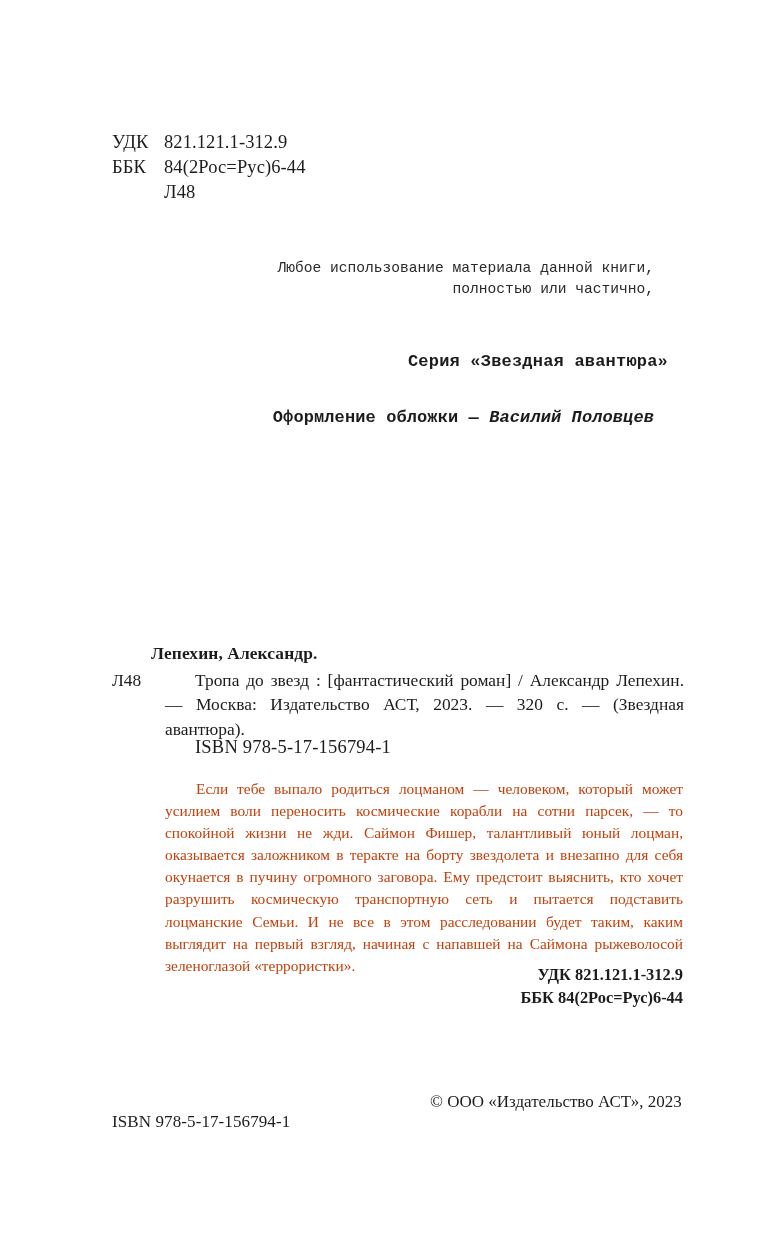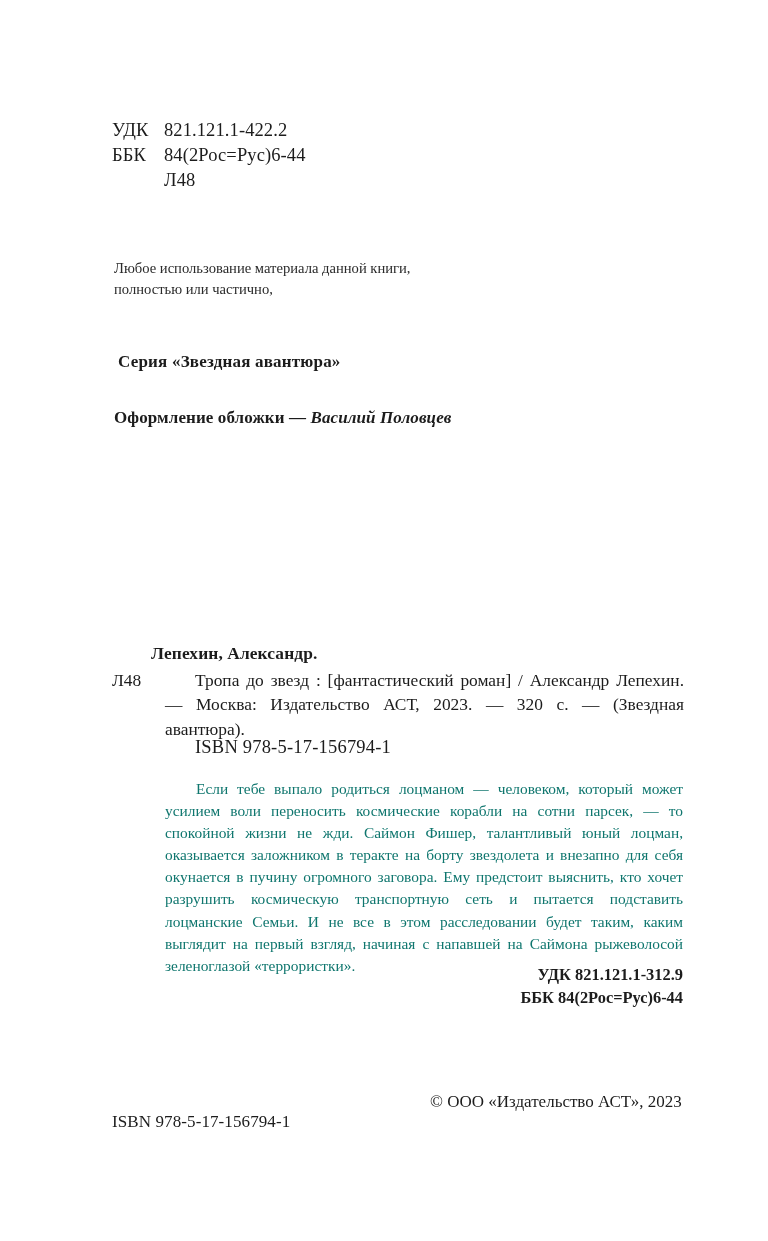--- a/index.html
+++ b/index.html
@@ -20,29 +20,29 @@
     width: 768px;
     height: 1241px;
     margin: 0 auto;
     background: #ffffff;
     overflow: hidden;
   }
 
   
   .blk { position: absolute; }
   .bold       { font-weight: 700; }
-  .center     { text-align: left; }
+  .center     { text-align: right; font-family: Liberation Mono, monospace; }
   .justify    { text-align: justify; text-justify: inter-word; }
   .right      { text-align: right; font-weight: bold; }
   .nowrap     { white-space: nowrap; }
 
   
   .udk-block {
     left: 112px;
-    top: 118px;
+    top: 130px;
     font-size: 18.5px;
     line-height: 25px;
     letter-spacing: 0.1px;
   }
   .udk-row { display: flex; }
   .udk-label {
     width: 52px;
     flex: 0 0 52px;
   }
   .udk-value { white-space: nowrap; }
@@ -53,21 +53,21 @@
     left: 114px;
     top: 258px;
     width: 540px;
     font-size: 14.6px;
     line-height: 21px;
     color: #2a2a2a;
   }
 
   
   .series {
-    left: 118px;
+    left: 128px;
     top: 352px;
     width: 540px;
     font-size: 17px;
     letter-spacing: 0.2px;
   }
 
   
   .cover-credit {
     left: 114px;
     top: 408px;
@@ -118,21 +118,21 @@
   }
 
   
   .annotation {
     left: 165px;
     top: 778px;
     width: 518px;
     font-size: 15.4px;
     line-height: 22.1px;
     text-indent: 31px;
-    color: #0f766e;
+    color: #c2410c;
   }
 
   
   .udk-repeat {
     left: 383px;
     top: 964px;
     width: 300px;
     font-size: 16.4px;
     line-height: 22.5px;
   }
@@ -153,21 +153,21 @@
   .copyright div { white-space: nowrap; }
 </style>
 </head>
 <body>
 
 <div class="page">
 
   <div class="blk udk-block">
     <div class="udk-row">
       <span class="udk-label">УДК</span>
-      <span class="udk-value">821.121.1-422.2</span>
+      <span class="udk-value">821.121.1-312.9</span>
     </div>
     <div class="udk-row">
       <span class="udk-label">ББК</span>
       <span class="udk-value">84(2Рос=Рус)6-44</span>
     </div>
     <div class="udk-row-indent">Л48</div>
   </div>
 
   <div class="blk notice center">
     <div>Любое использование материала данной книги,</div>

